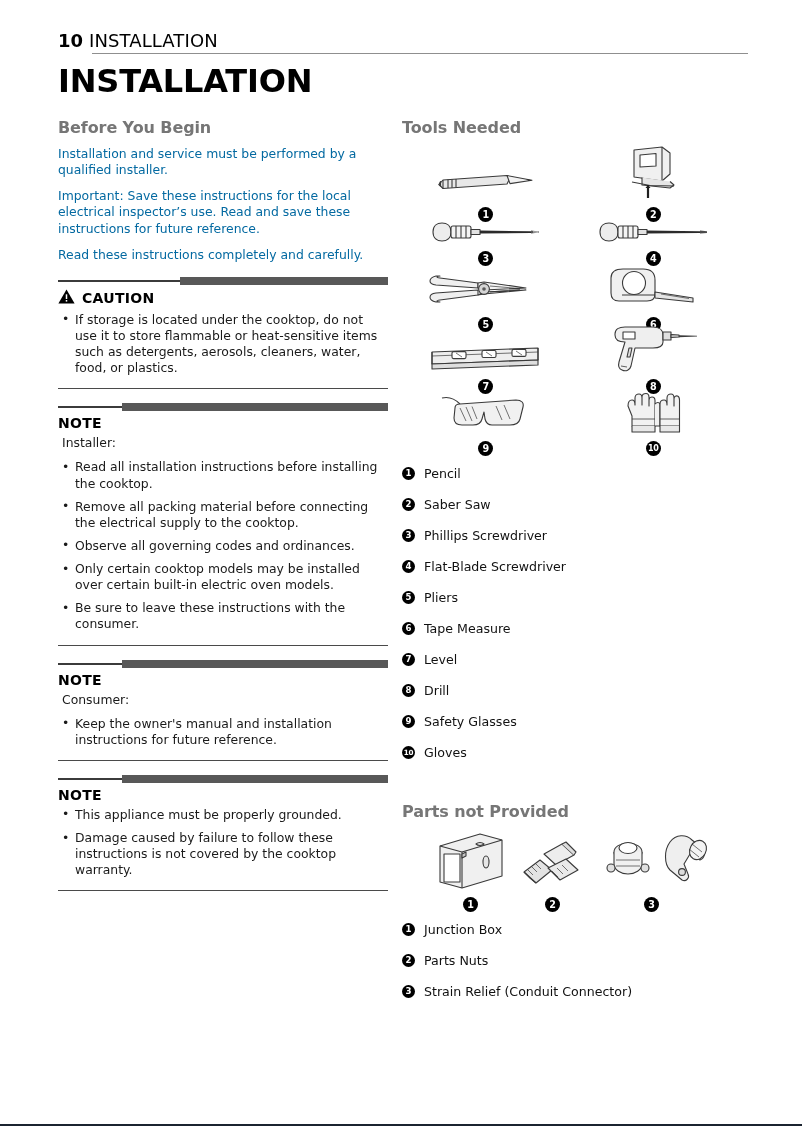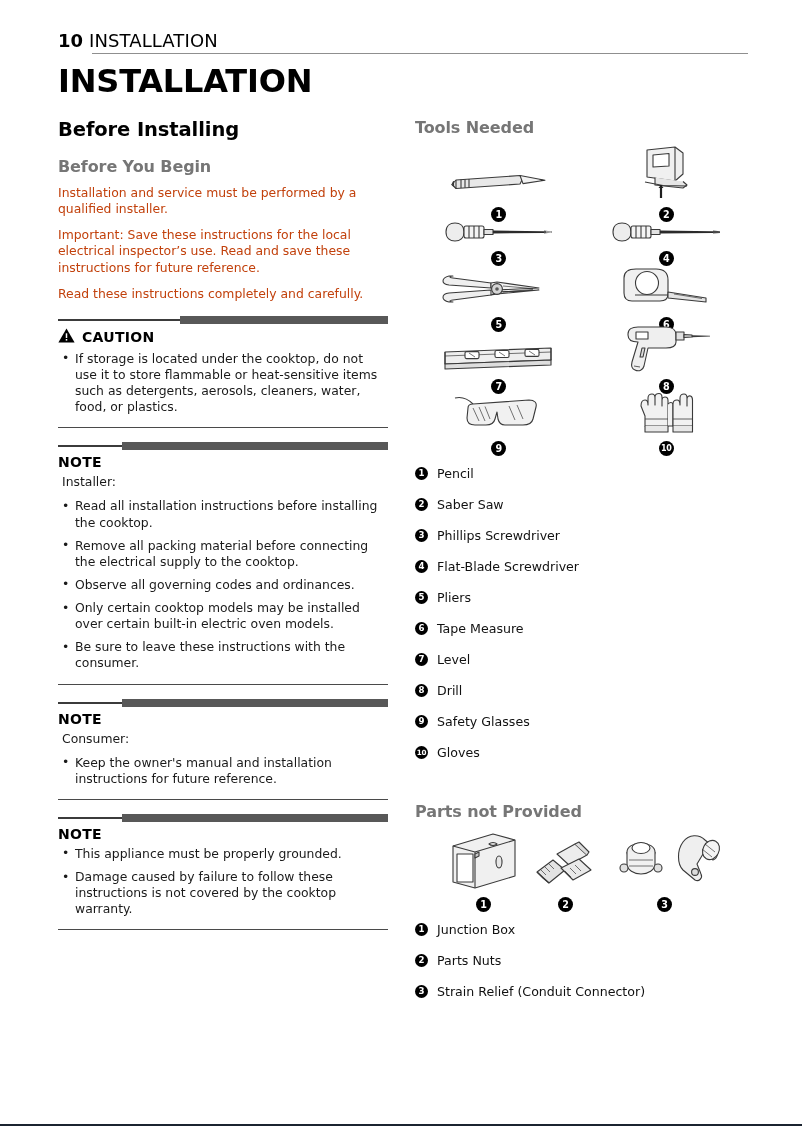--- a/index.html
+++ b/index.html
@@ -50,21 +50,21 @@
   }
 
   
   .col-left {
     position: absolute;
     left: 58px; top: 118px;
     width: 330px;
   }
   .col-right {
     position: absolute;
-    left: 415px; top: 118px;
+    left: 402px; top: 118px;
     width: 335px;
   }
 
   h2.sec-title {
     margin: 0 0 16px 0;
     font-size: 19.5px;
     font-weight: bold;
     color: #000;
     letter-spacing: -0.1px;
   }
@@ -74,21 +74,21 @@
     font-weight: bold;
     color: #767676;
     letter-spacing: -0.1px;
   }
   h3.sub-title.gap-top { margin-top: 42px; }
 
   p.body {
     margin: 0 0 10px 0;
     font-size: 12.4px;
     line-height: 1.30;
-    color: #c2410c;
+    color: #0369a1;
   }
 
   
   .admon { margin-top: 14px; }
   .admon-topbar {
     position: relative;
     height: 9px;
     width: 100%;
   }
   .admon-topbar .thin {
@@ -221,21 +221,20 @@
   <div class="runhead">
     <span class="pg">10</span>
     <span class="sect">INSTALLATION</span>
   </div>
   <div class="runhead-rule"></div>
 
   <div class="chapter-title">INSTALLATION</div>
 
   <div class="col-left">
 
-    <h2 class="sec-title">Before Installing</h2>
 
     <h3 class="sub-title">Before You Begin</h3>
     <p class="body">Installation and service must be performed by a qualified installer.</p>
     <p class="body">Important: Save these instructions for the local electrical inspector’s use. Read and save these instructions for future reference.</p>
     <p class="body">Read these instructions completely and carefully.</p>
 
     <div class="admon admon-caution">
       <div class="admon-topbar">
         <div class="thin"></div>
         <div class="thick"></div>

